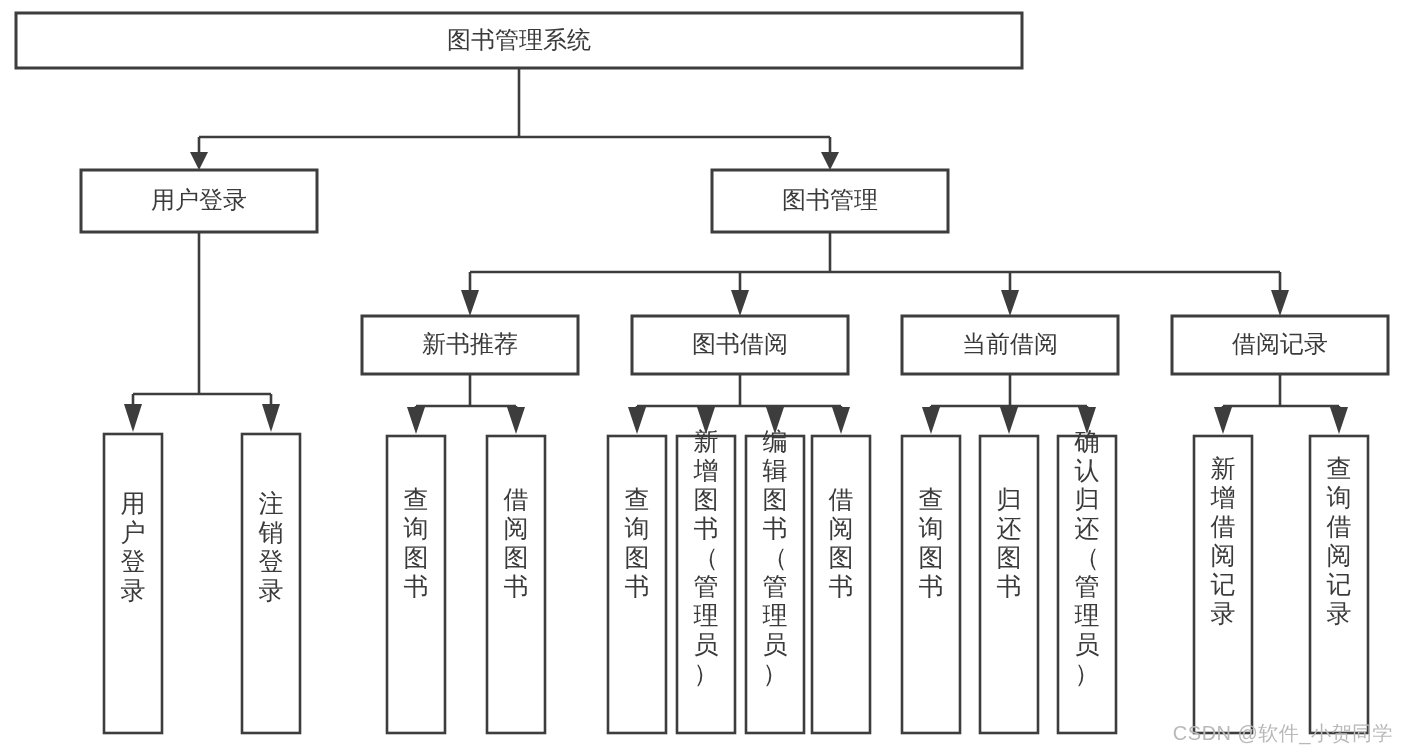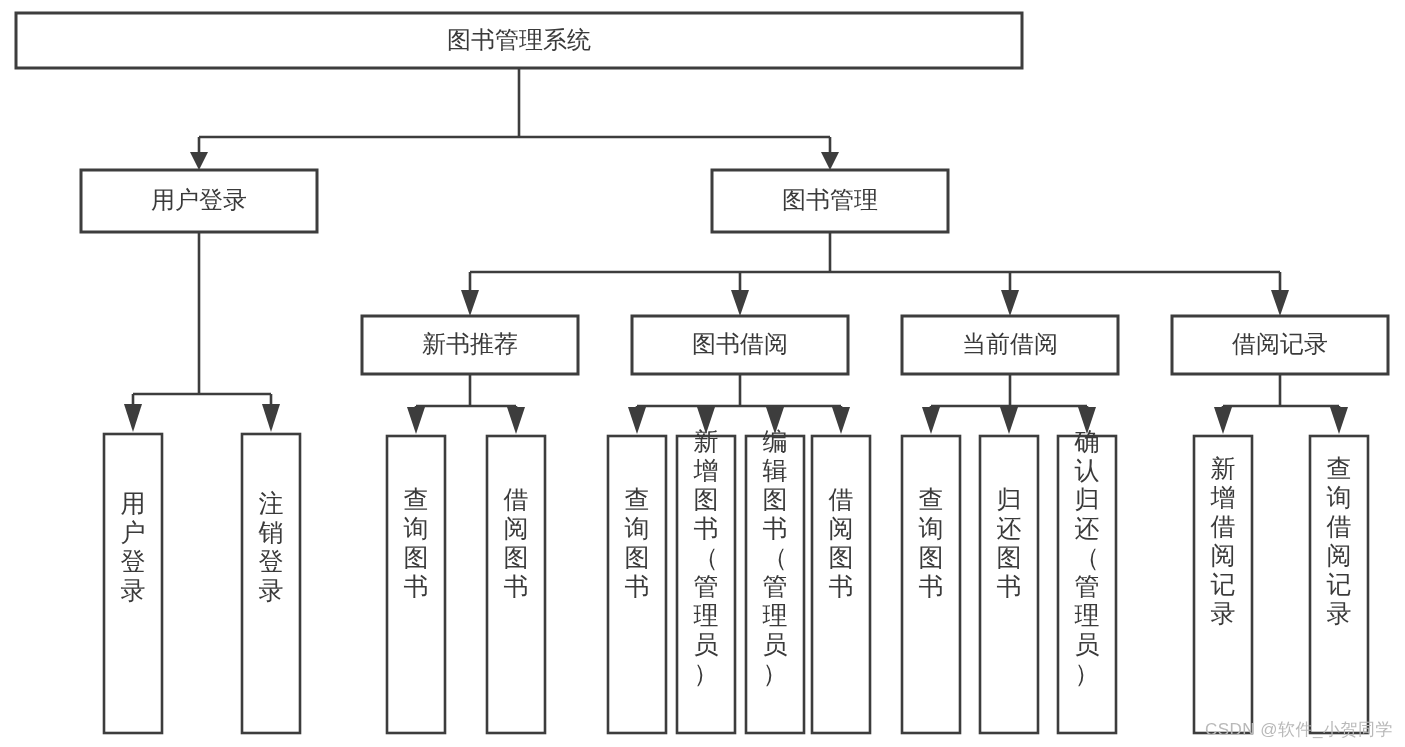--- a/index.html
+++ b/index.html
@@ -54,23 +54,23 @@
   }
   text.vert-label {
     fill: #3a3a3a;
     font-family: "Liberation Sans", "DejaVu Sans", sans-serif;
     font-size: 25px;
     text-anchor: middle;
   }
   .watermark {
     position: absolute;
     right: 12px;
-    bottom: 6px;
-    font-family: "Liberation Sans", "DejaVu Sans", sans-serif;
-    font-size: 17px;
+    bottom: 0;
+    font-family: "Liberation Sans", "DejaVu Sans", sans-serif;
+    font-size: 20px;
     color: #b9b9b9;
     letter-spacing: 0.5px;
     white-space: nowrap;
     pointer-events: none;
   }
 </style>
 </head>
 <body>
 
 <div id="diagram-root">

